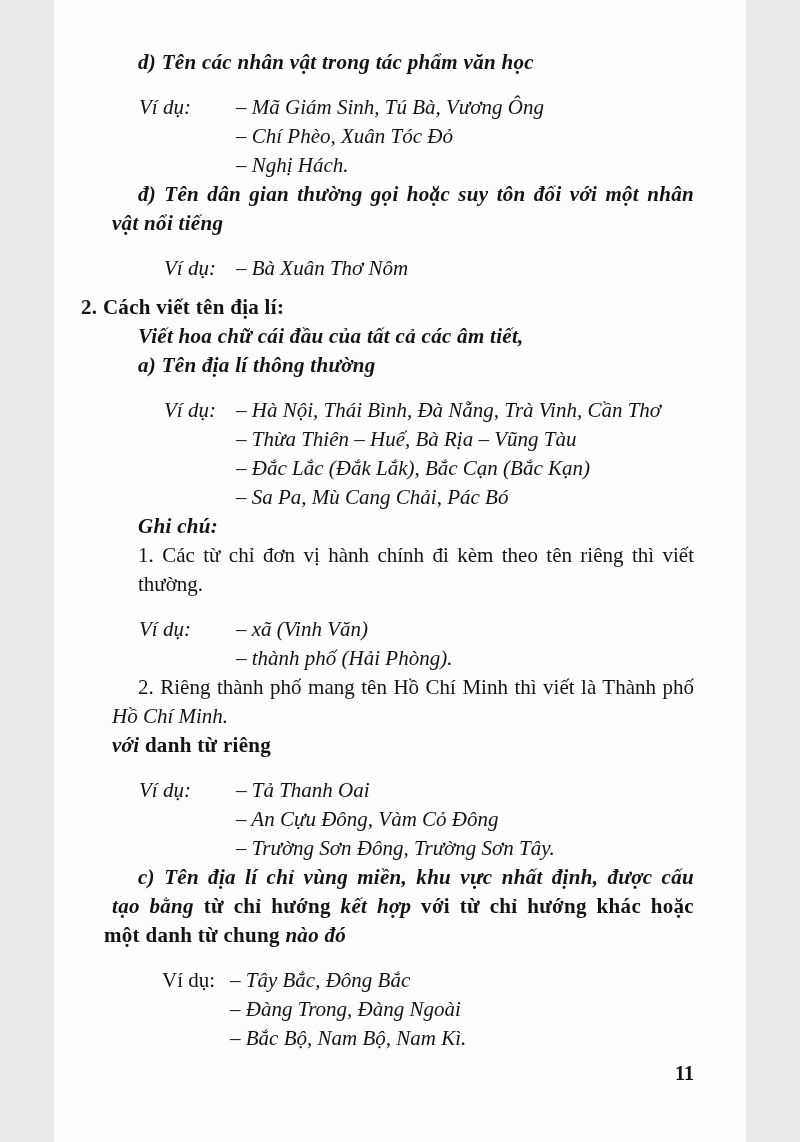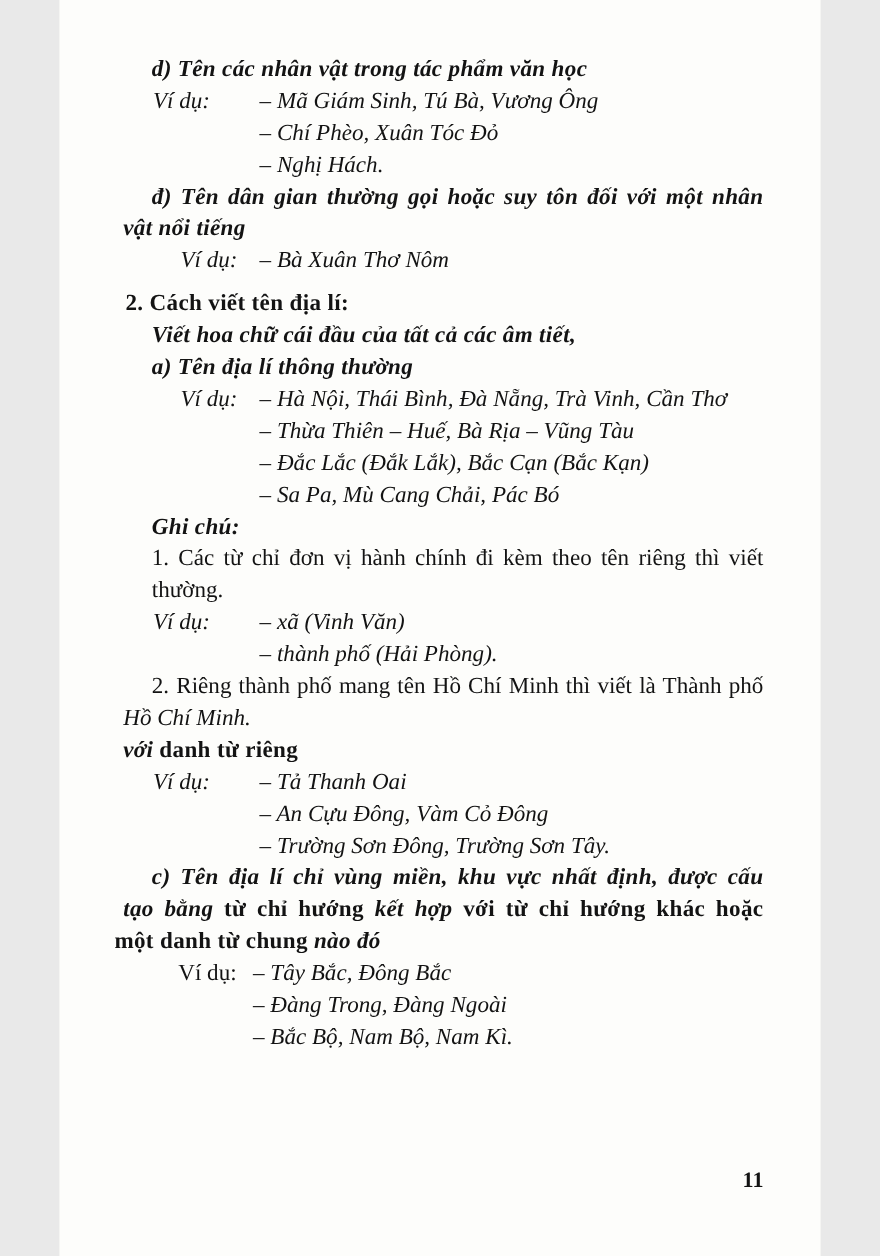--- a/index.html
+++ b/index.html
@@ -14,27 +14,27 @@
   }
   .content{position:absolute;top:48px;left:0;right:0;}
   .line{margin:0;}
   
   .h{font-weight:bold;font-style:italic;letter-spacing:0.3px;}
   .hb{font-weight:bold;font-style:normal;letter-spacing:0.3px;}
   .it{font-style:italic;}
   .rm{font-style:normal;}
   
   .ind{margin-left:84px;}           
-  .ind60{margin-left:60px;}         
+  .ind60{margin-left:27px;}         
   .cont{margin-left:58px;}          
   .cont50{margin-left:50px;}
   
   .jl{margin-right:52px;text-align:justify;text-align-last:justify;}
   
-  .ex-row{position:relative;}
+  .ex-row{position:relative;margin-top:16px;}
   .vidu{position:absolute;top:0;font-style:italic;}
   .l85{left:85px;}
   .l110{left:110px;}
   .l108{left:108px;font-style:normal;}
   .item{margin-left:182px;font-style:italic;}
   .item176{margin-left:176px;font-style:italic;}
   .gap-top{margin-top:10px;}
   .pageno{
     position:absolute;top:1062px;right:52px;
     font-weight:bold;font-size:20px;line-height:22px;font-style:normal;

